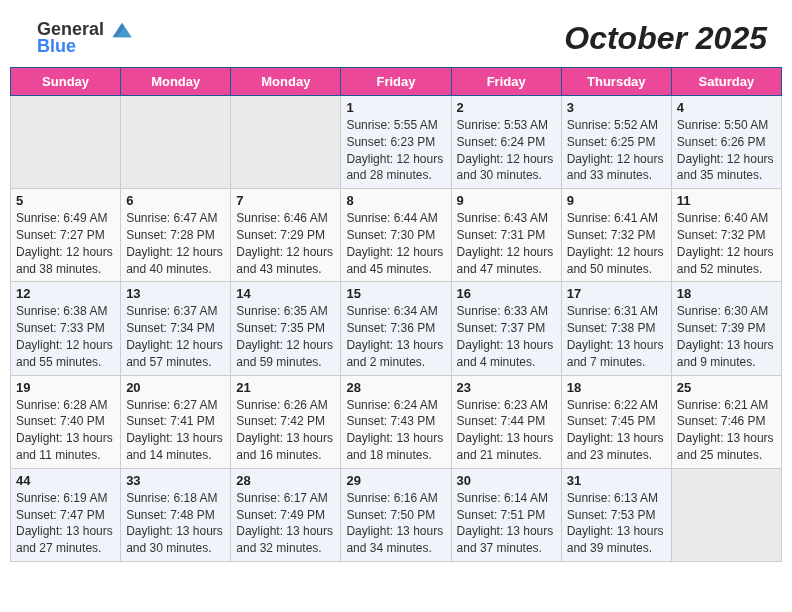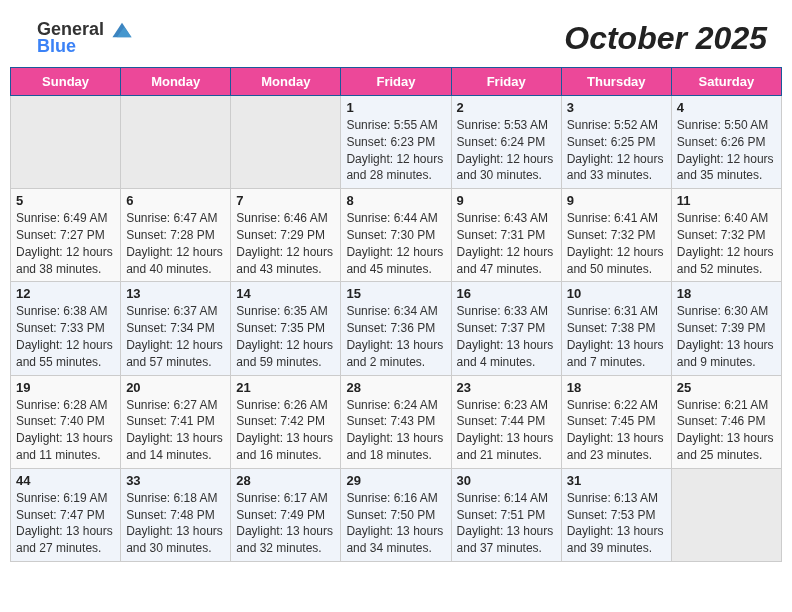--- a/index.html
+++ b/index.html
@@ -193,21 +193,21 @@
         </td>
         <td>
           <div class="day-number">15</div>
           <div class="day-info">Sunrise: 6:34 AM<br>Sunset: 7:36 PM<br>Daylight: 13 hours and 2 minutes.</div>
         </td>
         <td>
           <div class="day-number">16</div>
           <div class="day-info">Sunrise: 6:33 AM<br>Sunset: 7:37 PM<br>Daylight: 13 hours and 4 minutes.</div>
         </td>
         <td>
-          <div class="day-number">10</div>
+          <div class="day-number">17</div>
           <div class="day-info">Sunrise: 6:31 AM<br>Sunset: 7:38 PM<br>Daylight: 13 hours and 7 minutes.</div>
         </td>
         <td>
           <div class="day-number">18</div>
           <div class="day-info">Sunrise: 6:30 AM<br>Sunset: 7:39 PM<br>Daylight: 13 hours and 9 minutes.</div>
         </td>
       </tr>
       <tr>
         <td>
           <div class="day-number">19</div>

